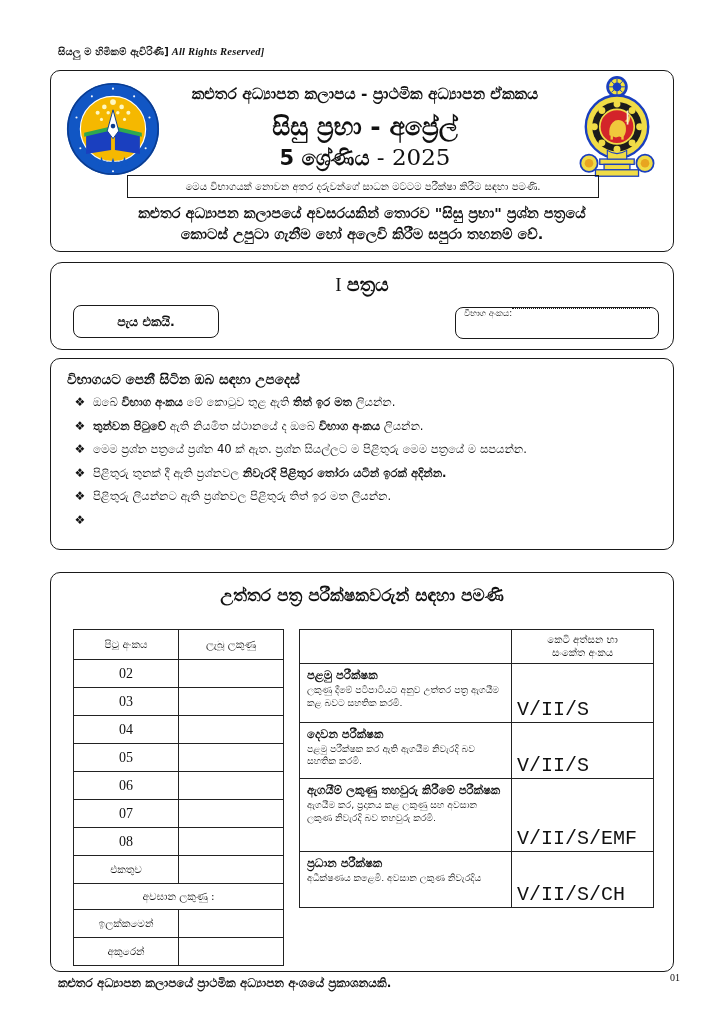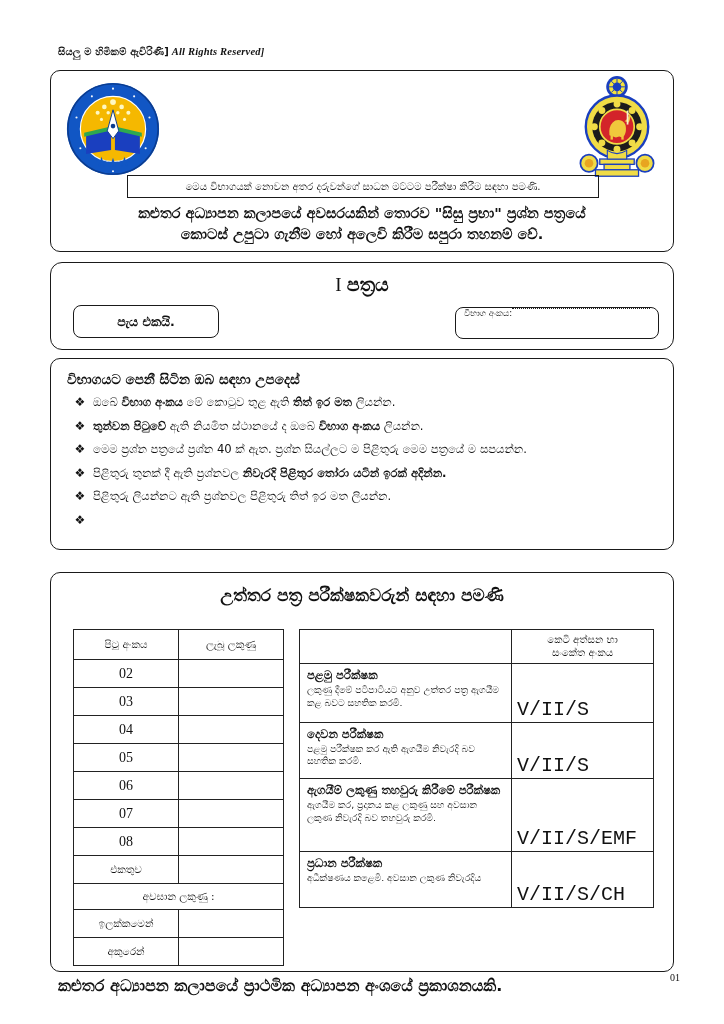--- a/index.html
+++ b/index.html
@@ -327,21 +327,21 @@
   }
   #sign-table td.blank { border-bottom: none; }
   #sign-table td.codecell { border-top: none; }
 
   
   .footer-text {
     position: absolute;
     left: 58px;
     top: 976px;
     font-family: "DejaVu Sans", sans-serif;
-    font-size: 16px;
+    font-size: 12px;
     font-weight: bold;
   }
   .footer-page {
     position: absolute;
     right: 56px;
     top: 972px;
     font-family: "Liberation Serif", serif;
     font-size: 10px;
   }
 </style>
@@ -393,20 +393,29 @@
           <circle cx="28" cy="16" r="1.1"></circle>
           <circle cx="72" cy="16" r="1.1"></circle>
         <circle cx="12" cy="38" r="1.1"></circle>
           <circle cx="88" cy="38" r="1.1"></circle>
         <circle cx="16" cy="70" r="1.1"></circle>
           <circle cx="84" cy="70" r="1.1"></circle>
         <circle cx="50" cy="94" r="1.1"></circle>
       </g>
     </svg>
 
+    <div class="head-title">
+      <div class="head-line1">කළුතර අධ්‍යාපන කලාපය - ප්‍රාථමික අධ්‍යාපන ඒකකය</div>
+      <div class="head-line2">සිසු ප්‍රභා - අප්‍රේල්</div>
+      <div class="head-line3">
+        <span class="sg">5 ශ්‍රේණිය</span>
+        <span>-</span>
+        <span>2025</span>
+      </div>
+    </div>
 
     <svg class="logo-right" viewBox="0 0 80 104">
 
       <circle cx="40" cy="11" r="10" fill="#1a3fbf"></circle>
       <circle cx="40" cy="11" r="7.5" fill="#f5e23c"></circle>
       <circle cx="40" cy="11" r="4" fill="#1a3fbf"></circle>
       <g stroke="#1a3fbf" stroke-width="0.9">
         <line x1="40" y1="3.5" x2="40" y2="18.5"></line>
         <line x1="32.5" y1="11" x2="47.5" y2="11"></line>
         <line x1="34.7" y1="5.7" x2="45.3" y2="16.3"></line>

